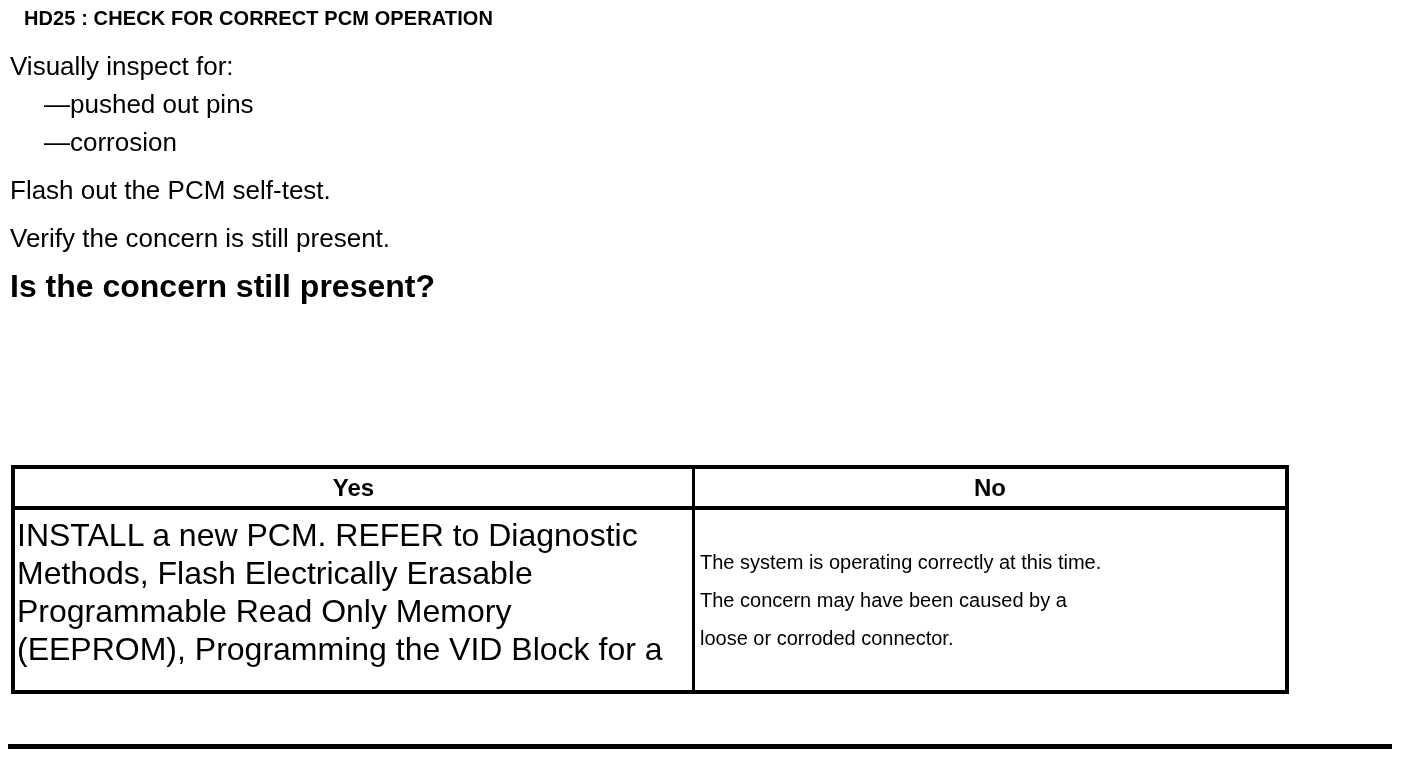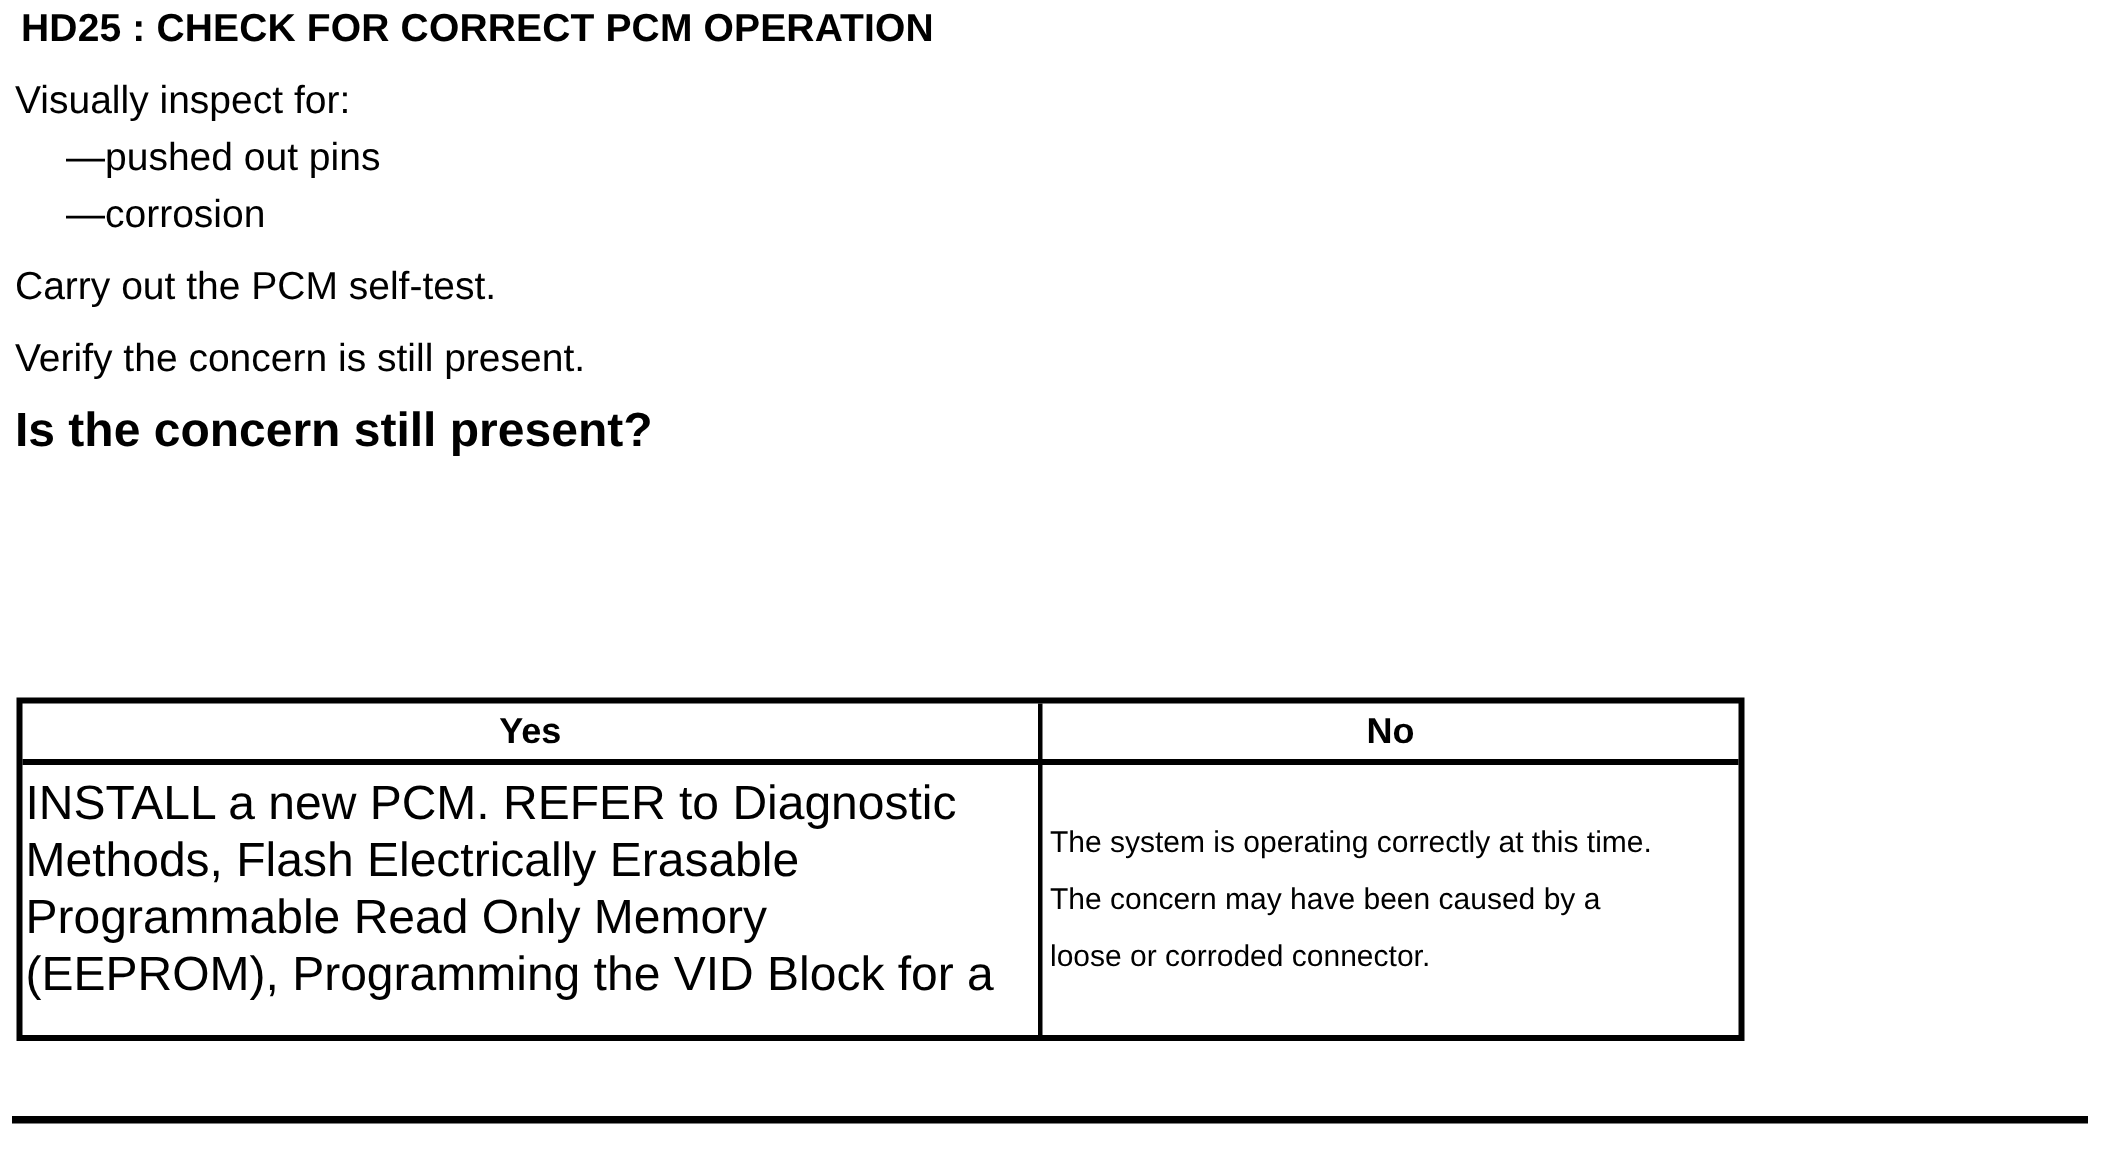--- a/index.html
+++ b/index.html
@@ -17,23 +17,23 @@
   }
 
   .page {
     position: absolute;
     inset: 0;
   }
 
   
   .step-title {
     position: absolute;
-    left: 14px;
+    left: 24px;
     top: 6px;
-    font-size: 26px;
+    font-size: 20px;
     font-weight: bold;
     letter-spacing: 0.1px;
     white-space: nowrap;
     line-height: 24px;
   }
 
   
   .instructions {
     position: absolute;
     left: 10px;
@@ -61,21 +61,21 @@
     font-weight: bold;
     line-height: 28px;
     margin-bottom: 0;
   }
 
   
   .decision-table {
     position: absolute;
     left: 11px;
     top: 465px;
-    width: 1152px;
+    width: 1278px;
     height: 229px;
     border: 4px solid #000000;
     box-sizing: border-box;
     display: flex;
     flex-direction: column;
   }
   .table-header-row {
     display: flex;
     height: 37px;
     border-bottom: 4px solid #000000;
@@ -152,21 +152,21 @@
 <body>
 
 <div class="page">
 
   <div class="step-title">HD25 : CHECK FOR CORRECT PCM OPERATION</div>
 
   <div class="instructions">
     <p class="instr-line tight">Visually inspect for:</p>
     <p class="instr-line dash">—pushed out pins</p>
     <p class="instr-line dash last">—corrosion</p>
-    <p class="instr-line">Carry out the PCM self-test.</p>
+    <p class="instr-line">Flash out the PCM self-test.</p>
     <p class="instr-line">Verify the concern is still present.</p>
     <p class="instr-line question">Is the concern still present?</p>
   </div>
 
   <div class="decision-table">
 
     <div class="table-header-row">
       <div class="col-yes">
         <span class="col-head-label">Yes</span>
       </div>

